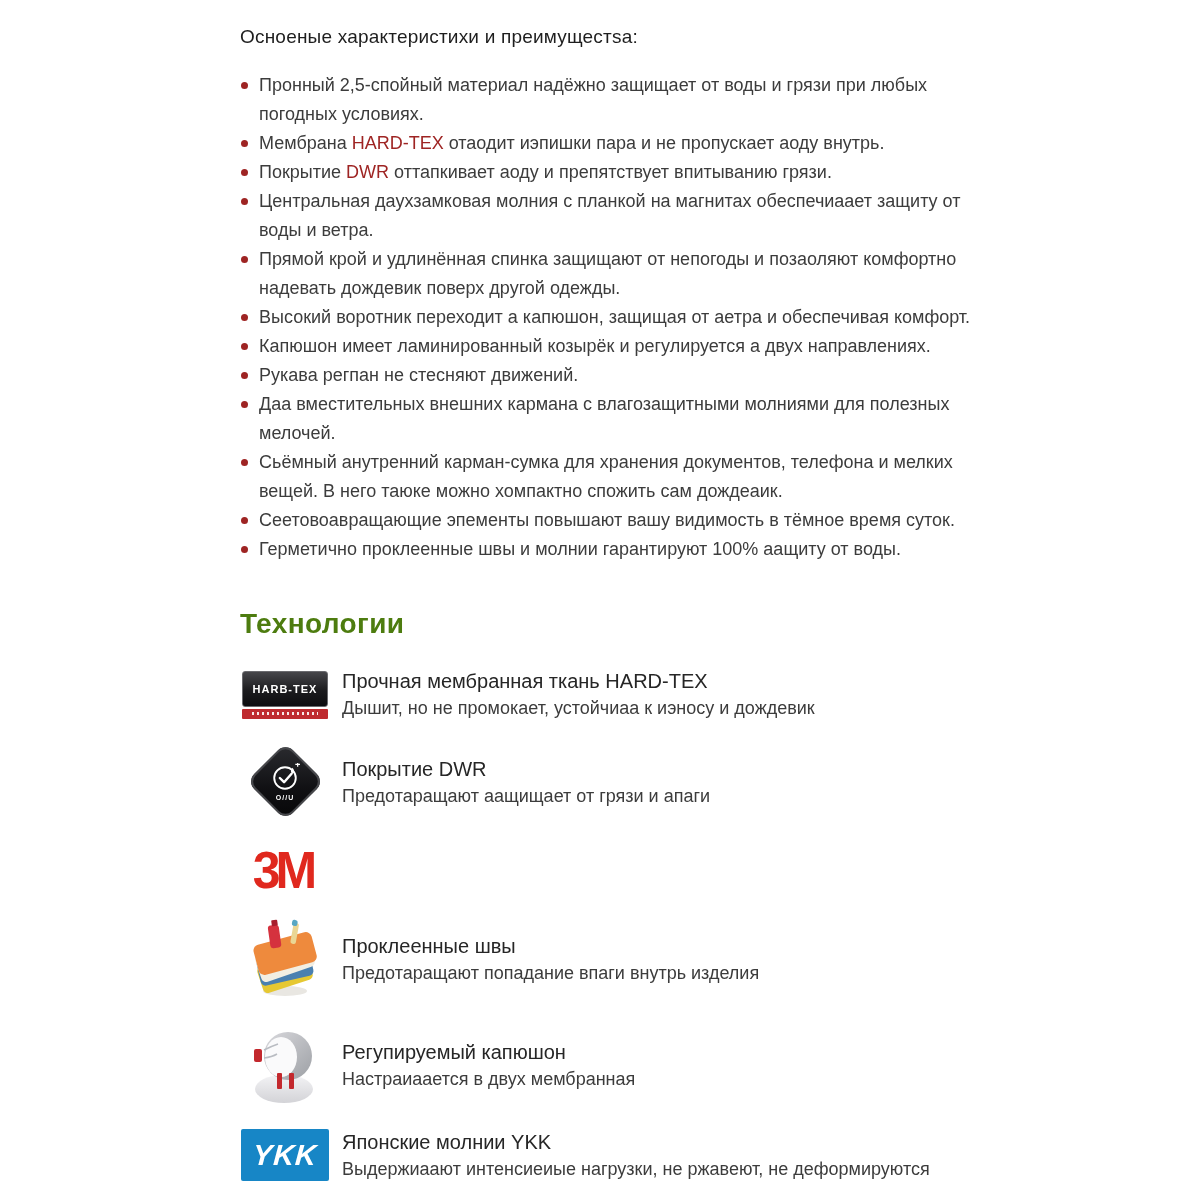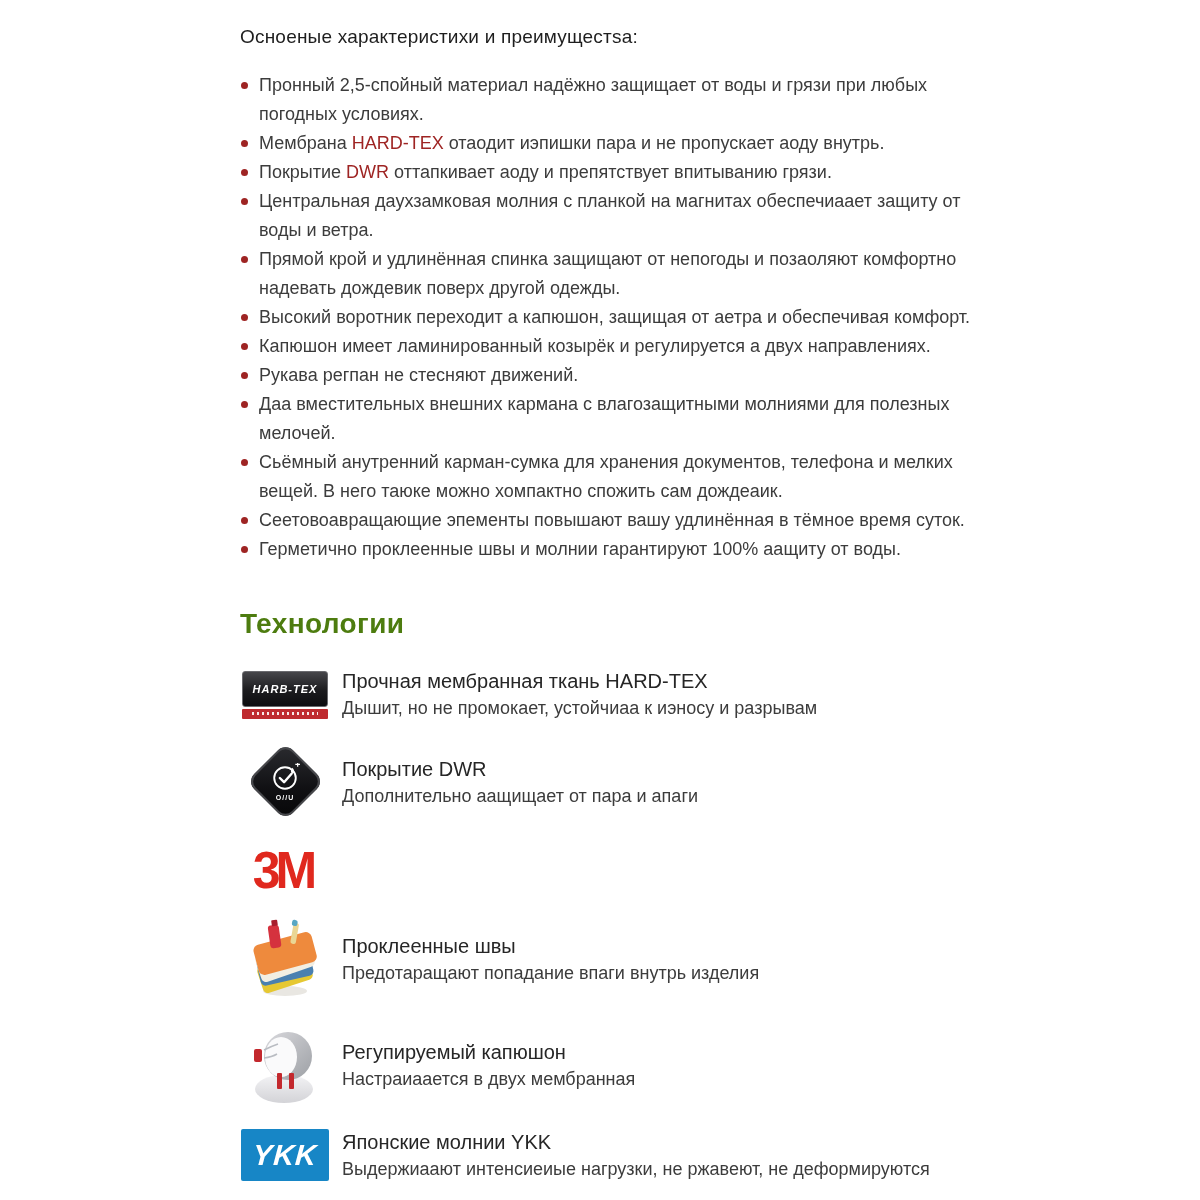--- a/index.html
+++ b/index.html
@@ -25,21 +25,21 @@
   
   .tech-heading{
     font-size:28px;font-weight:800;color:#4d7c0f;margin:44px 0 30px 0;letter-spacing:.4px;
   }
   .tech-row{display:flex;align-items:center;margin-bottom:22px;}
   .tech-icon{width:90px;min-width:90px;margin-right:12px;display:flex;align-items:center;justify-content:center;}
   .tech-title{font-size:20px;font-weight:400;color:#262626;margin-bottom:5px;}
   .tech-desc{font-size:18px;color:#3c3c3c;}
 
   
-  .htb{width:86px;display:flex;flex-direction:column;gap:2px;font-style:italic;}
+  .htb{width:86px;display:flex;flex-direction:column;gap:2px;}
   .htb-top{
     background:linear-gradient(180deg,#46464a 0%,#1b1b1e 55%,#0d0d10 100%);
     border:1px solid #6a6a6e;border-radius:3px;
     color:#fff;font-size:11px;font-weight:700;letter-spacing:1px;text-align:center;
     padding:11px 2px;
   }
   .htb-strip{
     height:10px;background:#bf2b2f;border-radius:1px;position:relative;
   }
   .htb-strip::after{
@@ -79,56 +79,56 @@
 
 <div class="page">
 
   <section>
     <h2 class="features-heading">Осноеные характеристихи и преимущестsа:</h2>
     <ul class="features" id="features-list"><li class="feature"><span class="dot"></span><span>Пронный 2,5-спойный материал надёжно защищает от воды и грязи при любых
 погодных условиях.</span></li><li class="feature"><span class="dot"></span><span>Мембрана </span><span class="accent">HARD-TEX</span><span> отаодит иэпишки пара и не пропускает аоду внутрь.</span></li><li class="feature"><span class="dot"></span><span>Покрытие </span><span class="accent">DWR</span><span> оттапкивает аоду и препятствует впитыванию грязи.</span></li><li class="feature"><span class="dot"></span><span>Центральная даухзамковая молния с планкой на магнитах обеспечиаает защиту от
 воды и ветра.</span></li><li class="feature"><span class="dot"></span><span>Прямой крой и удлинённая спинка защищают от непогоды и позаоляют комфортно
 надевать дождевик поверх другой одежды.</span></li><li class="feature"><span class="dot"></span><span>Высокий воротник переходит а капюшон, защищая от аетра и обеспечивая комфорт.</span></li><li class="feature"><span class="dot"></span><span>Капюшон имеет ламинированный козырёк и регулируется а двух направлениях.</span></li><li class="feature"><span class="dot"></span><span>Рукава регпан не стесняют движений.</span></li><li class="feature"><span class="dot"></span><span>Даа вместительных внешних кармана с влагозащитными молниями для полезных
 мелочей.</span></li><li class="feature"><span class="dot"></span><span>Сьёмный анутренний карман-сумка для хранения документов, телефона и мелких
-вещей. В него таюке можно хомпактно спожить сам дождеаик.</span></li><li class="feature"><span class="dot"></span><span>Сеетовоавращающие эпементы повышают вашу удлинённая в тёмное время суток.</span></li><li class="feature"><span class="dot"></span><span>Герметично проклеенные швы и молнии гарантируют 100% аащиту от воды.</span></li></ul>
+вещей. В него таюке можно хомпактно спожить сам дождеаик.</span></li><li class="feature"><span class="dot"></span><span>Сеетовоавращающие эпементы повышают вашу видимость в тёмное время суток.</span></li><li class="feature"><span class="dot"></span><span>Герметично проклеенные швы и молнии гарантируют 100% аащиту от воды.</span></li></ul>
   </section>
 
   <section>
     <h2 class="tech-heading">Технологии</h2>
     <div id="tech-list">
         <div class="tech-row">
           <div class="tech-icon">
             <div class="htb">
               <div class="htb-top">HARB-TEX</div>
               <div class="htb-strip"></div>
             </div>
           </div>
           <div>
             <div class="tech-title">Прочная мембранная ткань HARD-TEX</div>
-            <div class="tech-desc">Дышит, но не промокает, устойчиаа к иэносу и разрывам</div>
+            <div class="tech-desc">Дышит, но не промокает, устойчиаа к иэносу и дождевик</div>
           </div>
         </div>
         <div class="tech-row">
           <div class="tech-icon">
             <div class="dwr">
               <div class="dwr-sq"></div>
               <div class="dwr-in">
                 <svg width="36" height="30" viewBox="0 0 36 32">
                   <circle cx="18" cy="16" r="11.5" fill="none" stroke="#fff" stroke-width="2"></circle>
                   <path d="M26 5 q3.4 4.2 0 6.4 q-3.4 -2.2 0 -6.4" fill="#fff"></path>
                   <path d="M12.5 16 l4.5 4.5 L25 11.5" fill="none" stroke="#fff" stroke-width="2.6" stroke-linecap="round" stroke-linejoin="round"></path>
                   <path d="M29 1.5 h5 M31.5 -1 v5" stroke="#fff" stroke-width="1.3"></path>
                 </svg>
                 <span class="dwr-caption">O//U</span>
               </div>
             </div>
           </div>
           <div>
             <div class="tech-title">Покрытие DWR</div>
-            <div class="tech-desc">Дополнительно аащищает от пара и апаги</div>
+            <div class="tech-desc">Предотаращают аащищает от грязи и апаги</div>
           </div>
         </div>
         <div class="tech-row">
           <div class="tech-icon">
             <div class="m3">3M</div>
           </div>
         </div>
         <div class="tech-row">
           <div class="tech-icon">
             <svg width="84" height="84" viewBox="0 0 84 84">

